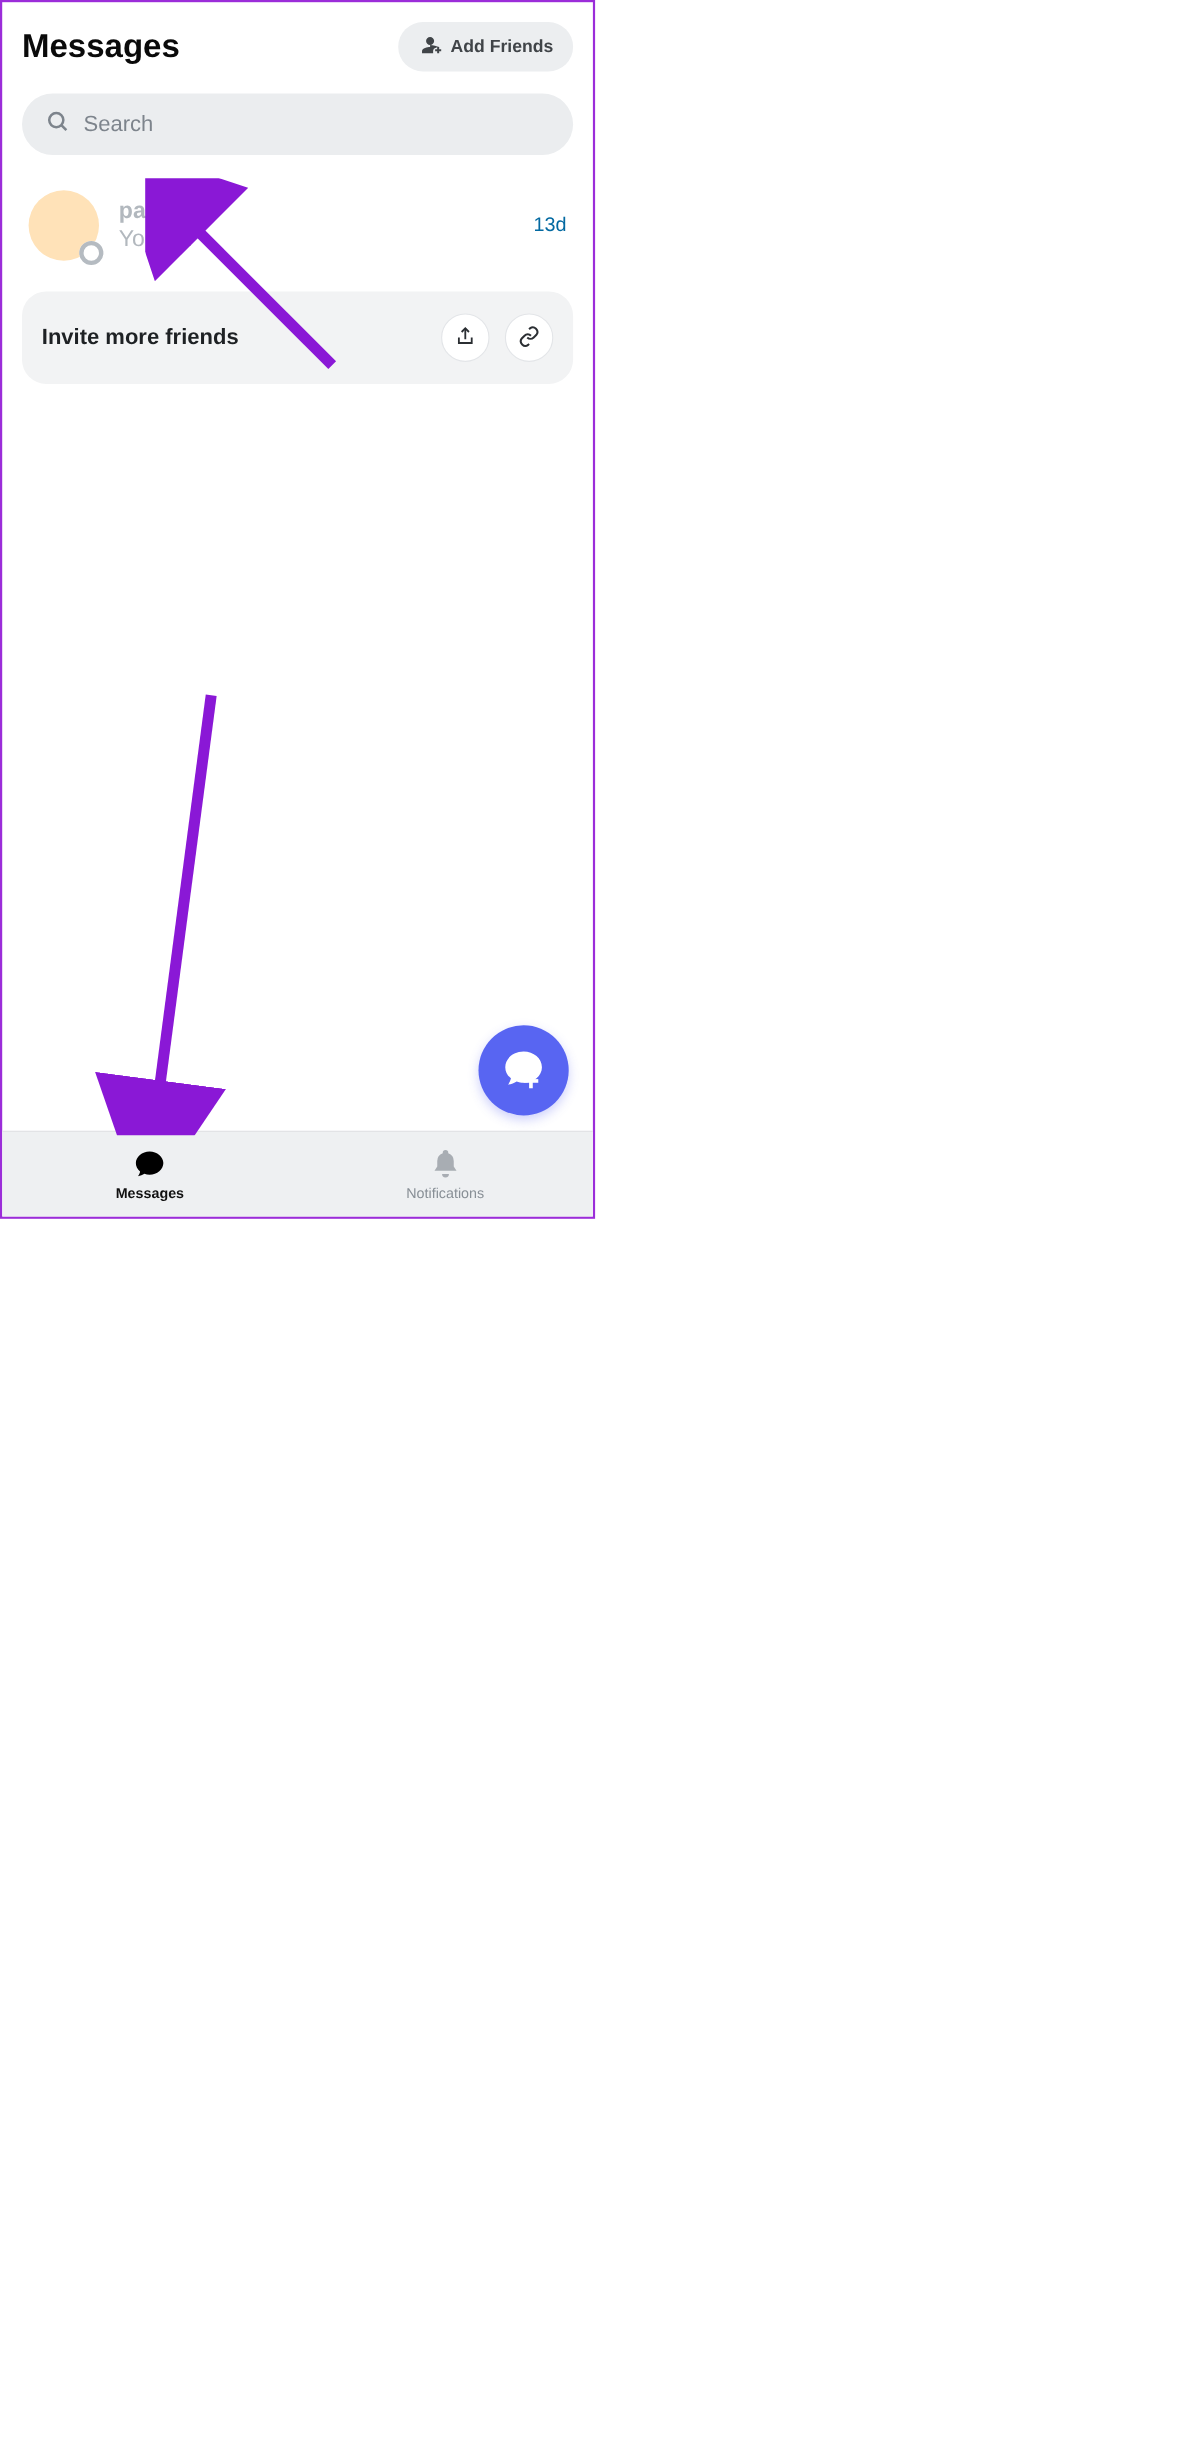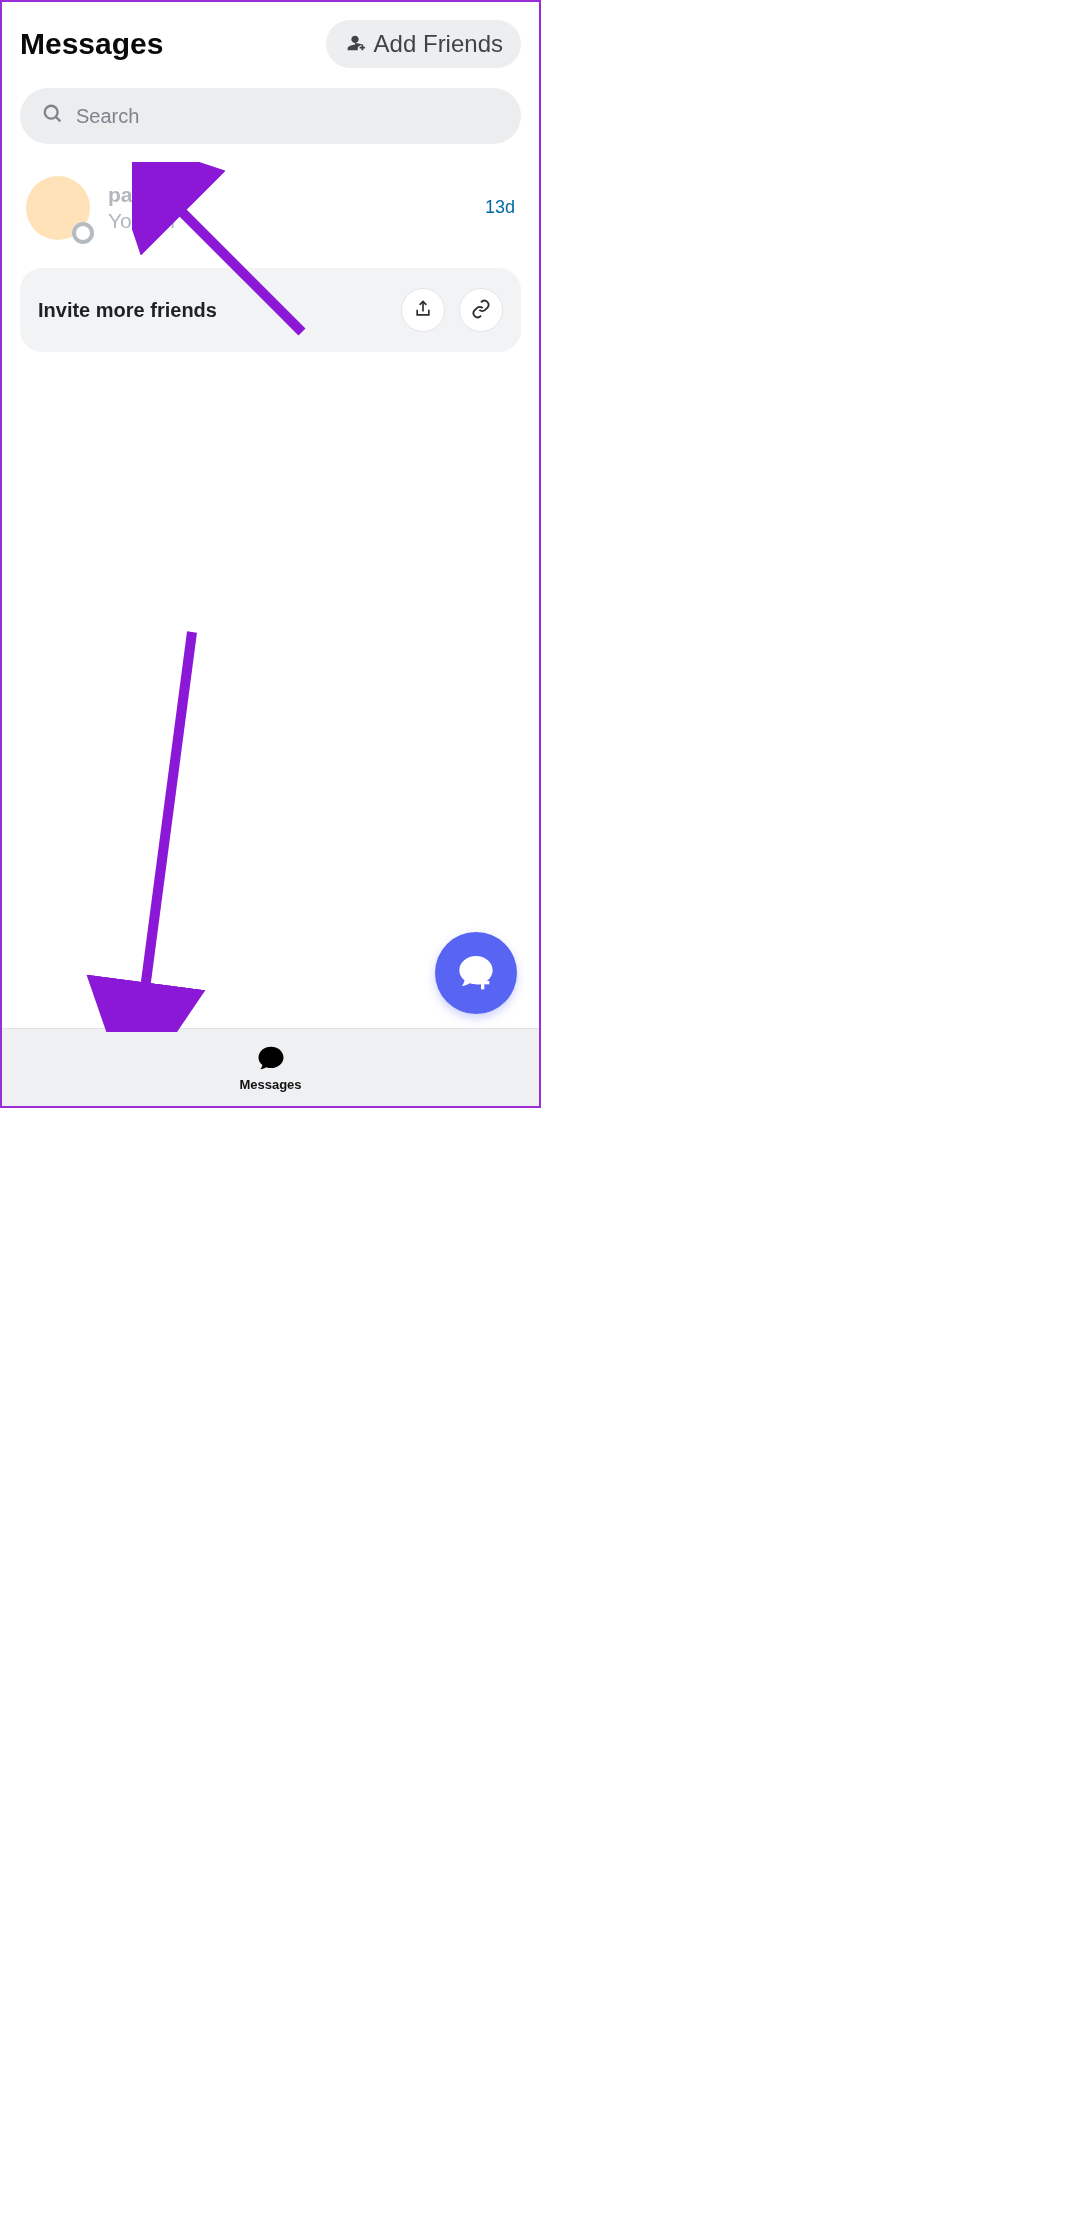--- a/index.html
+++ b/index.html
@@ -29,22 +29,22 @@
       background: #eceef0;
       border: none;
       border-radius: 26px;
       padding: 10px 18px;
       display: flex;
       align-items: center;
       gap: 8px;
       cursor: pointer;
     }
     .add-friends-btn .label {
-      font-size: 24px;
-      font-weight: 400;
+      font-size: 16px;
+      font-weight: 700;
       color: #404448;
       text-align: center;
     }
     .search-wrap { padding: 10px 18px 10px 18px; }
     .search {
       background: #ebedef;
       border-radius: 30px;
       height: 56px;
       display: flex;
       align-items: center;
@@ -239,20 +239,28 @@
 
 <div class="bottom-nav">
   <div class="nav-item active">
     <span class="nav-icon">
       <svg width="30" height="30" viewBox="0 0 24 24" fill="#000">
         <path d="M12 3C6.5 3 2 6.8 2 11.5c0 2.4 1.2 4.6 3.1 6.1-.2 1.1-.8 2.5-1.6 3.4 1.8-.2 3.5-.9 4.7-1.7 1.2.4 2.5.7 3.8.7 5.5 0 10-3.8 10-8.5S17.5 3 12 3z"></path>
       </svg>
     </span>
     <span class="nlabel">Messages</span>
   </div>
+  <div class="nav-item">
+    <span class="nav-icon">
+      <svg width="30" height="30" viewBox="0 0 24 24" fill="#a8adb3">
+        <path d="M12 2a2 2 0 0 0-2 2v.3A6 6 0 0 0 6 10v4l-2 3h16l-2-3v-4a6 6 0 0 0-4-5.7V4a2 2 0 0 0-2-2zm0 20a2.5 2.5 0 0 0 2.5-2.5h-5A2.5 2.5 0 0 0 12 22z"></path>
+      </svg>
+    </span>
+    <span class="nlabel">Notifications</span>
+  </div>
 </div>
 
 <div class="arrow" style="left:130px; top:160px;">
   <svg width="200" height="200" viewBox="0 0 200 200">
     <defs>
       <marker id="ah1" markerWidth="12" markerHeight="12" refX="3" refY="6" orient="auto">
         <path d="M0,0 L12,6 L0,12 z" fill="#8a18d6"></path>
       </marker>
     </defs>
     <line x1="170" y1="170" x2="30" y2="30" stroke="#8a18d6" stroke-width="10" marker-end="url(#ah1)"></line>

